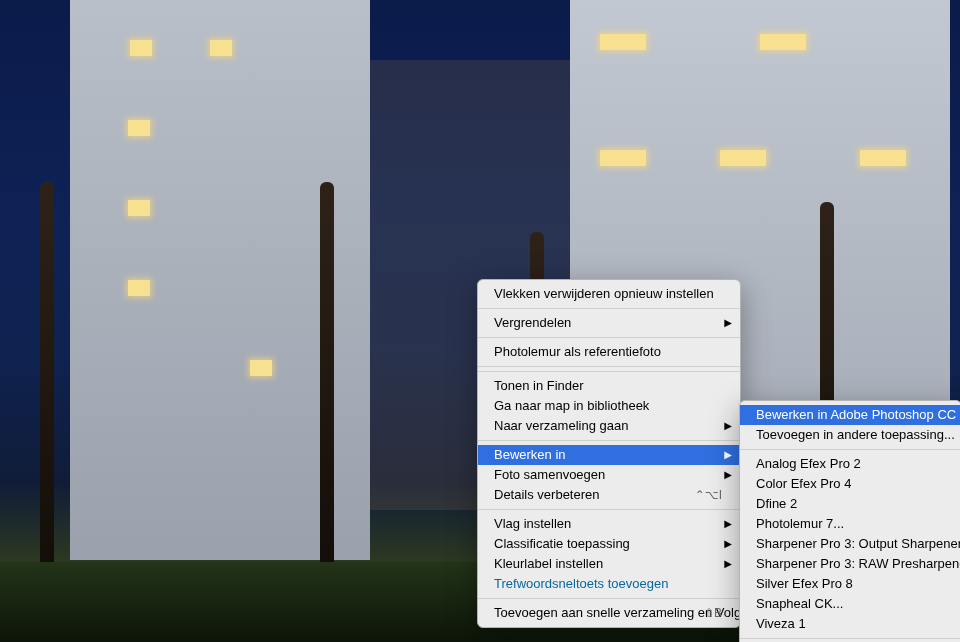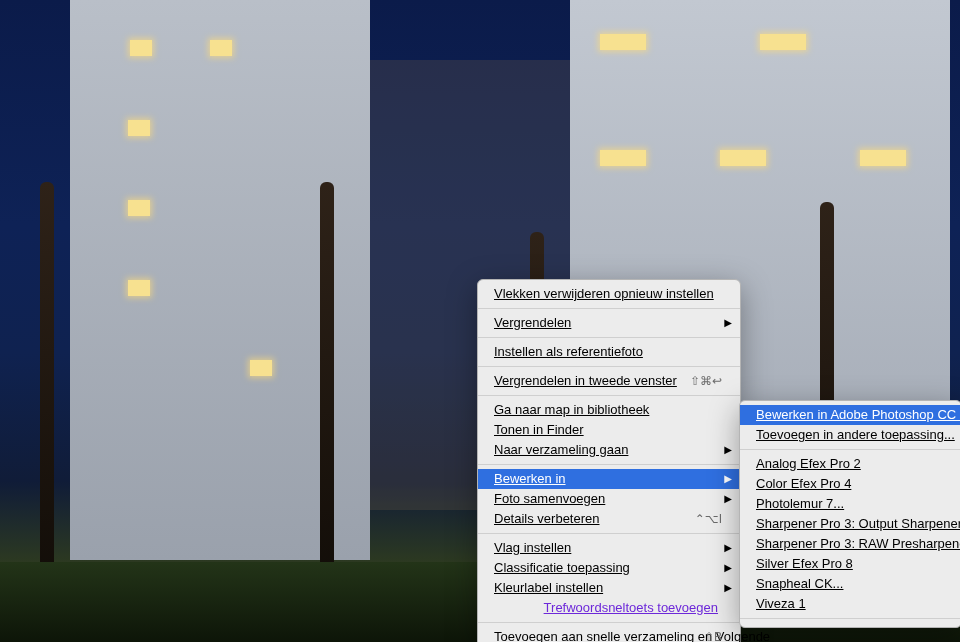--- a/index.html
+++ b/index.html
@@ -8,22 +8,22 @@
   .building{position:absolute;background:#cfd3d8;}
   .b-left{left:70px;top:0;width:300px;height:560px;background:linear-gradient(#b9bfc8,#9aa1ac);}
   .b-right{left:570px;top:0;width:380px;height:540px;background:linear-gradient(#c2c8d1,#a1a8b3);}
   .b-mid{left:370px;top:60px;width:200px;height:450px;background:rgba(120,100,70,.25);}
   .ground{position:absolute;left:0;right:0;bottom:0;height:80px;background:linear-gradient(#233418,#0d1508);}
   .trunk{position:absolute;bottom:60px;width:14px;height:400px;background:linear-gradient(#2e2218,#120d08);border-radius:6px;}
   .t1{left:40px;} .t2{left:320px;} .t3{left:530px;height:350px;} .t4{left:820px;height:380px;}
   .win{position:absolute;width:22px;height:16px;background:#f7e190;box-shadow:0 0 6px 2px rgba(255,220,120,.6);}
   
   .menu{position:absolute;background:#ececec;border:1px solid #b4b4b4;border-radius:6px;box-shadow:0 8px 30px rgba(0,0,0,.35);padding:4px 0;user-select:none;}
-  .menu .item{position:relative;padding:2px 22px 2px 16px;line-height:16px;white-space:nowrap;cursor:default;text-decoration:underline;}
-  .menu .item.disabled{color:#6d28d9;text-align:right;}
+  .menu .item{position:relative;padding:2px 22px 2px 16px;line-height:16px;white-space:nowrap;cursor:default;}
+  .menu .item.disabled{color:#0369a1;}
   .menu .item.selected{background:#2f6fe0;color:#fff;}
   .menu .sep{height:1px;margin:4px 0;background:#cfcfcf;}
   .menu .arrow{position:absolute;right:8px;top:2px;font-size:10px;}
   .menu .item.selected .arrow{color:#fff;}
   .menu .shortcut{position:absolute;right:18px;top:2px;font-size:12px;color:#6a6a6a;}
   .menu1{left:477px;top:279px;width:262px;}
   .menu2{left:739px;top:400px;width:221px;}
 </style>
 </head>
 <body>
@@ -49,46 +49,46 @@
   <div class="trunk t3"></div>
   <div class="trunk t4"></div>
   <div class="ground"></div>
 </div>
 
 <div class="menu menu1" id="menu1">
     <div class="item"><span>Vlekken verwijderen opnieuw instellen</span></div>
     <div class="sep"></div>
     <div class="item"><span>Vergrendelen</span><span class="arrow">▶</span></div>
     <div class="sep"></div>
-    <div class="item"><span>Instellen als referentiefoto</span></div>
+    <div class="item"><span>Photolemur als referentiefoto</span></div>
     <div class="sep"></div>
-    <div class="item"><span>Vergrendelen in tweede venster</span><span class="shortcut">⇧⌘↩</span></div>
     <div class="sep"></div>
+    <div class="item"><span>Tonen in Finder</span></div>
     <div class="item"><span>Ga naar map in bibliotheek</span></div>
-    <div class="item"><span>Tonen in Finder</span></div>
     <div class="item"><span>Naar verzameling gaan</span><span class="arrow">▶</span></div>
     <div class="sep"></div>
     <div class="item selected"><span>Bewerken in</span><span class="arrow">▶</span></div>
     <div class="item"><span>Foto samenvoegen</span><span class="arrow">▶</span></div>
     <div class="item"><span>Details verbeteren</span><span class="shortcut">⌃⌥I</span></div>
     <div class="sep"></div>
     <div class="item"><span>Vlag instellen</span><span class="arrow">▶</span></div>
     <div class="item"><span>Classificatie toepassing</span><span class="arrow">▶</span></div>
     <div class="item"><span>Kleurlabel instellen</span><span class="arrow">▶</span></div>
     <div class="item disabled"><span>Trefwoordsneltoets toevoegen</span></div>
     <div class="sep"></div>
     <div class="item"><span>Toevoegen aan snelle verzameling en Volgende</span><span class="shortcut">⇧B</span></div>
   </div>
 
 <div class="menu menu2" id="menu2">
     <div class="item selected"><span>Bewerken in Adobe Photoshop CC 2019...</span></div>
     <div class="item"><span>Toevoegen in andere toepassing...</span></div>
     <div class="sep"></div>
     <div class="item"><span>Analog Efex Pro 2</span></div>
     <div class="item"><span>Color Efex Pro 4</span></div>
+    <div class="item"><span>Dfine 2</span></div>
     <div class="item"><span>Photolemur 7...</span></div>
     <div class="item"><span>Sharpener Pro 3: Output Sharpener</span></div>
     <div class="item"><span>Sharpener Pro 3: RAW Presharpener</span></div>
     <div class="item"><span>Silver Efex Pro 8</span></div>
     <div class="item"><span>Snapheal CK...</span></div>
     <div class="item"><span>Viveza 1</span></div>
     <div class="sep"></div>
   </div>
 
 </body></html>

